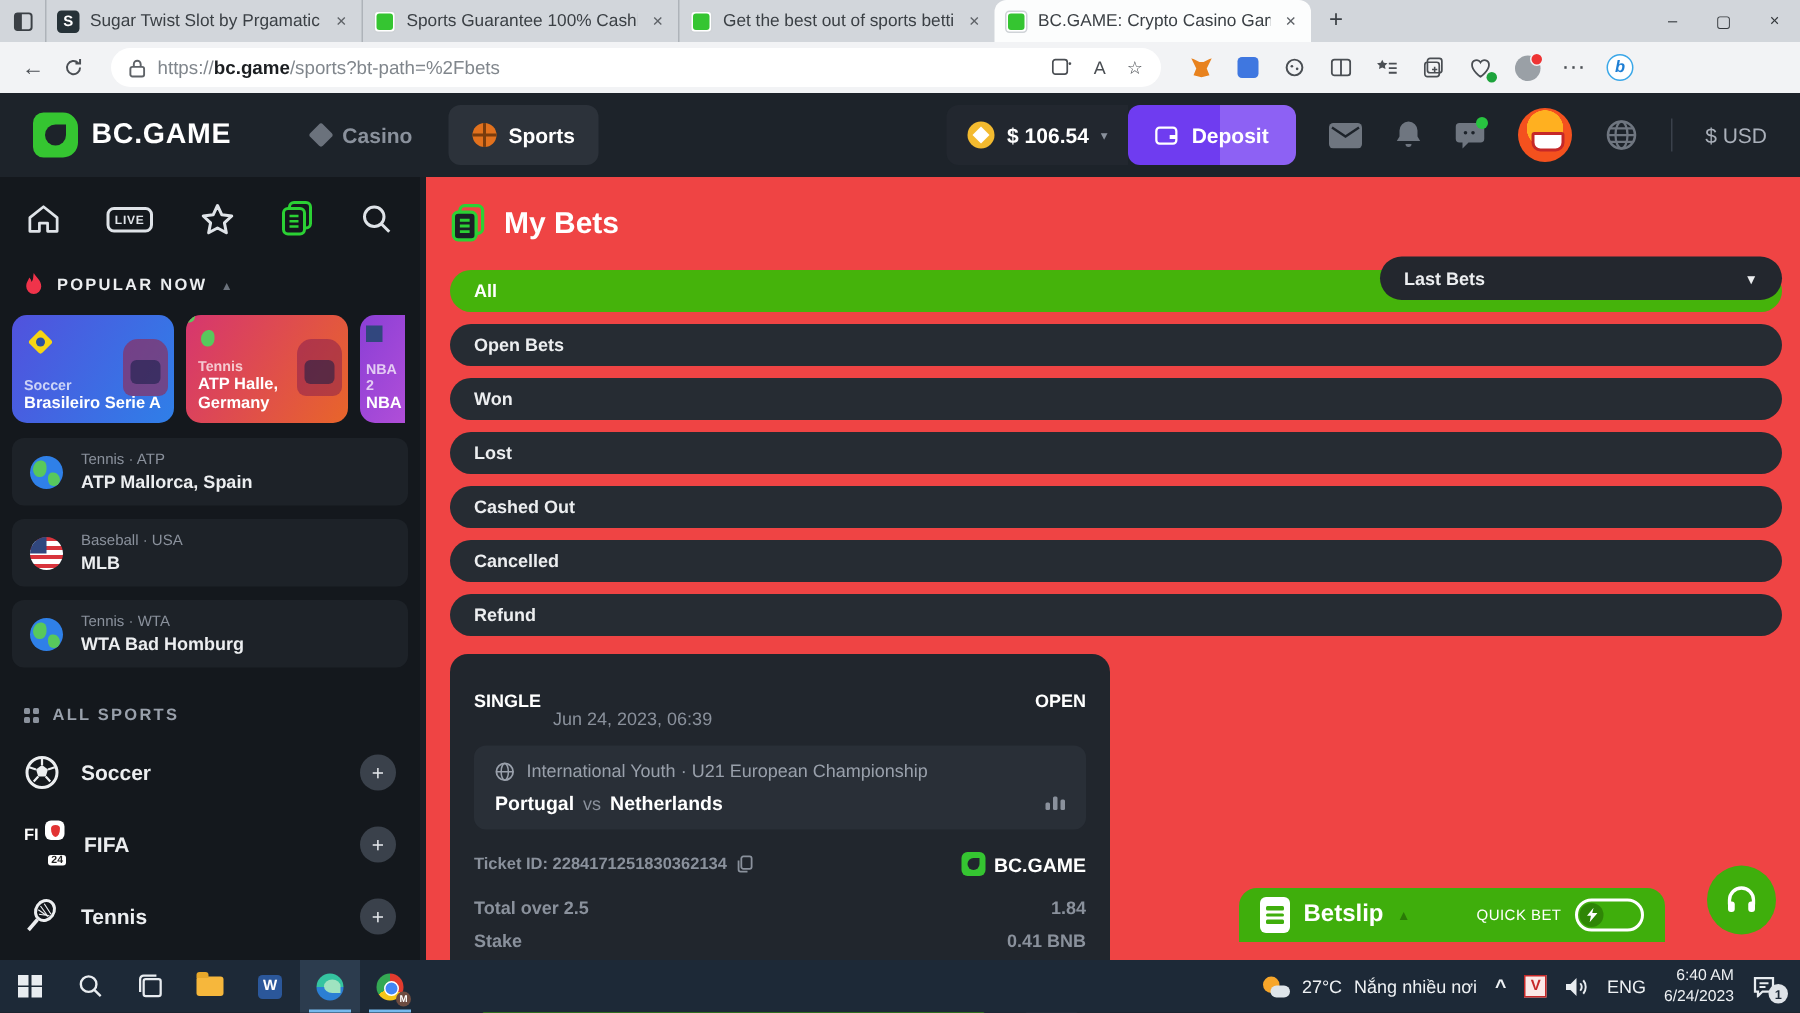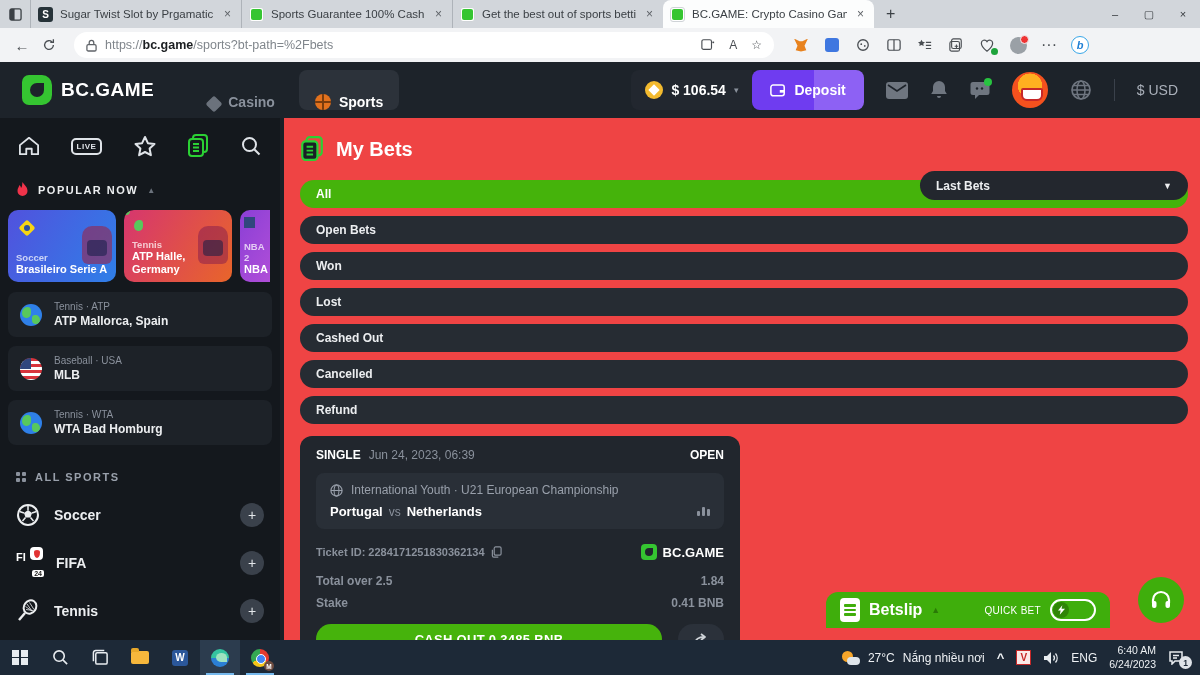--- a/index.html
+++ b/index.html
@@ -52,21 +52,21 @@
 
   
   .siteheader { position:absolute; left:0; top:62px; width:1200px; height:56px;
     background:#1d232a; display:flex; align-items:center; padding:0 22px; }
   .logo { display:flex; align-items:center; gap:9px; }
   .logo-mark { width:30px; height:30px; background:#35c531; border-radius:7px 10px 10px 7px; position:relative; }
   .logo-mark::before { content:""; position:absolute; left:8px; top:8px; width:14px; height:14px;
     background:#1d232a; border-radius:50% 0 50% 50%; }
   .logo-text { color:#fff; font-size:19px; font-weight:800; letter-spacing:.5px; }
   .topnav { display:flex; align-items:center; margin-left:38px; gap:8px; }
-  .nav-item { display:flex; align-items:flex-end; gap:8px; height:40px; padding:0 16px;
+  .nav-item { display:flex; align-items:center; gap:8px; height:40px; padding:0 16px;
     border-radius:8px; font-size:14px; font-weight:bold; color:#8a919c; }
   .nav-item--active { background:#2c323a; color:#fff; }
   .diamond { width:12px; height:12px; background:#6b727c; transform:rotate(45deg); border-radius:2px; }
   .bball { width:16px; height:16px; border-radius:50%; background:#e2711d; position:relative; overflow:hidden;}
   .bball::before { content:""; position:absolute; left:7px; top:-2px; width:2px; height:20px; background:#7a3c0d;}
   .bball::after { content:""; position:absolute; left:-2px; top:7px; width:20px; height:2px; background:#7a3c0d;}
   .hdr-right { margin-left:auto; display:flex; align-items:center; gap:22px; }
   .balance { display:flex; align-items:center; gap:8px; background:#22272f; height:40px;
     border-radius:8px 0 0 8px; padding:0 14px; margin-right:-22px; }
   .coin { width:18px; height:18px; border-radius:50%; background:#f3ba2f; position:relative; }
@@ -153,21 +153,21 @@
     font-size:12px; font-weight:800; background:#262c33; color:#eceef0; }
   .fpill--active { background:#45b30b; color:#fff; }
   .sortsel { position:absolute; right:16px; top:53px; width:268px; height:29px; background:#23272e;
     border-radius:15px; display:flex; align-items:center; padding:0 16px; }
   .sort-label { color:#eceef0; font-size:12px; font-weight:800; }
   .sortsel .caret { margin-left:auto; color:#eceef0; font-size:9px; }
 
   .bet-card { width:440px; background:#21262d; border-radius:12px; padding:12px 16px 16px; margin-top:12px; }
   .bc-top { display:flex; align-items:center; gap:8px; font-size:12px; }
   .bc-type { color:#fff; font-weight:800; }
-  .bc-date { color:#8a919c; }
+  .bc-date { color:#8a919c;margin-top:24px; }
   .bc-status { margin-left:auto; color:#fff; font-weight:800; }
   .bc-panel { margin-top:11px; background:#292f37; border-radius:8px; padding:10px 14px; }
   .bc-league { display:flex; align-items:center; gap:8px; color:#99a0ab; font-size:12px; }
   .bc-match { display:flex; align-items:center; gap:6px; margin-top:7px; font-size:13px; }
   .team { color:#fff; font-weight:800; }
   .vs { color:#8a919c; font-size:12px; }
   .bars { margin-left:auto; display:flex; align-items:flex-end; gap:2px; }
   .bars i { width:3px; background:#8a919c; border-radius:1px; }
   .ticket-row { display:flex; align-items:center; margin-top:15px; }
   .ticket { color:#8a919c; font-size:11px; font-weight:bold; display:flex; align-items:center; gap:6px; }

